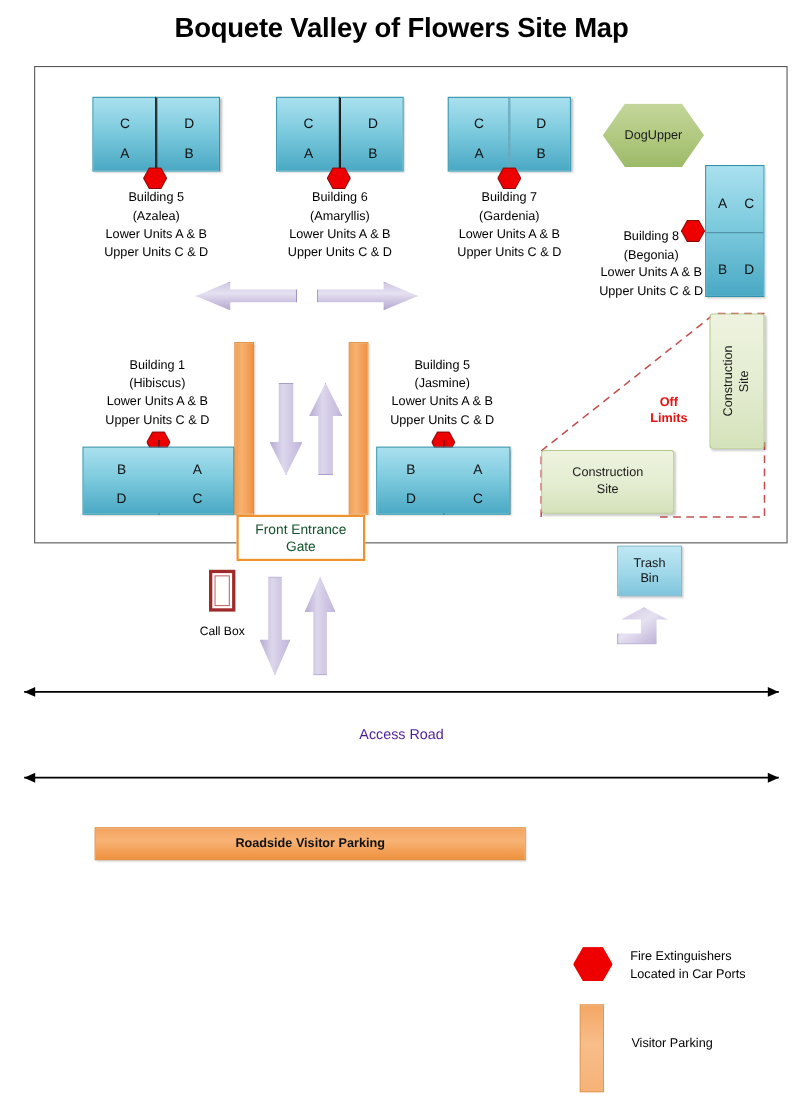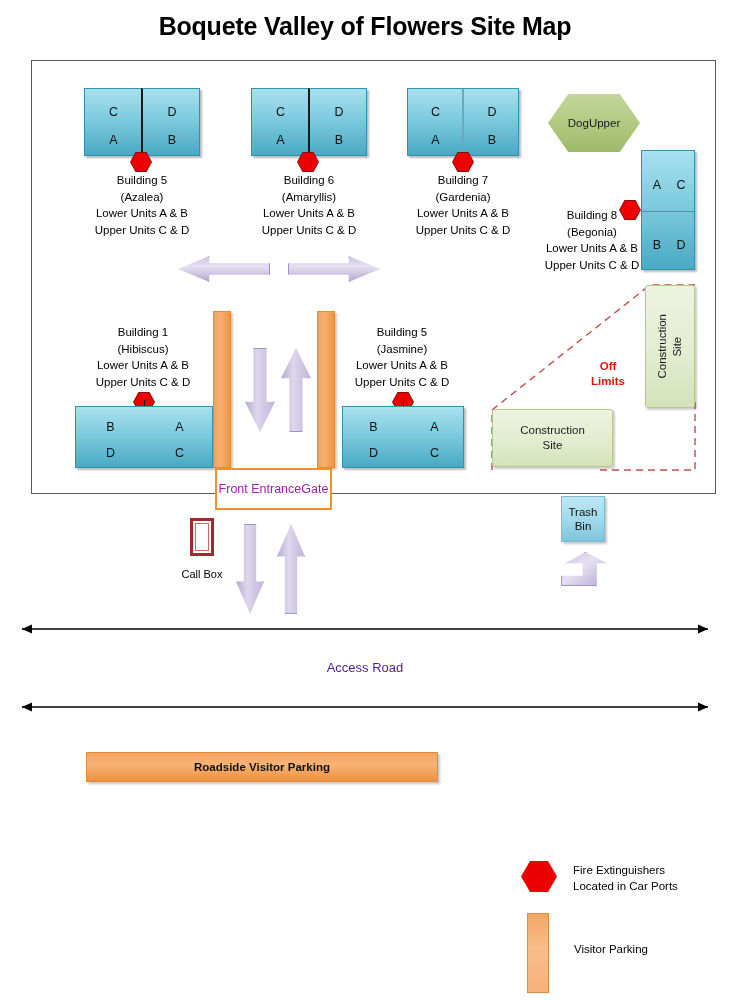--- a/index.html
+++ b/index.html
@@ -212,26 +212,26 @@
   #front-entrance-gate {
     position: absolute;
     left: 215px;
     top: 468px;
     width: 117px;
     height: 42px;
     box-sizing: border-box;
     border: 2px solid #f0922c;
     background: #ffffff;
     display: flex;
-    flex-direction: row;
+    flex-direction: column;
     align-items: center;
     justify-content: center;
     font-size: 12.5px;
     line-height: 16px;
-    color: #a21caf;
+    color: #14532d;
   }
 
   
   #call-box {
     position: absolute;
     left: 190px;
     top: 518px;
     width: 24px;
     height: 38px;
     box-sizing: border-box;
@@ -252,21 +252,21 @@
     text-align: center;
     font-size: 11px;
     color: #000;
   }
 
   
   #trash-bin {
     position: absolute;
     left: 561px;
     top: 496px;
-    width: 44px;
+    width: 59px;
     height: 46px;
     box-sizing: border-box;
     border: 1px solid #7fb9cf;
     background: linear-gradient(to bottom, #bfe7f3 0%, #9fd8e9 55%, #7fc4dc 100%);
     box-shadow: 1.5px 1.5px 2px rgba(0,0,0,0.22);
     display: flex;
     flex-direction: column;
     align-items: center;
     justify-content: center;
     font-size: 11.5px;
@@ -289,21 +289,21 @@
     text-align: center;
     font-size: 13px;
     color: #4c1d95;
   }
 
   
   #roadside-visitor-parking {
     position: absolute;
     left: 86px;
     top: 752px;
-    width: 352px;
+    width: 392px;
     height: 30px;
     box-sizing: border-box;
     border: 1px solid #e08c3a;
     background: linear-gradient(to bottom, #f5a45e 0%, #f7b376 40%, #ee913d 100%);
     box-shadow: 1.5px 1.5px 2px rgba(0,0,0,0.22);
     display: flex;
     align-items: center;
     justify-content: center;
     font-size: 11.5px;
     font-weight: bold;

